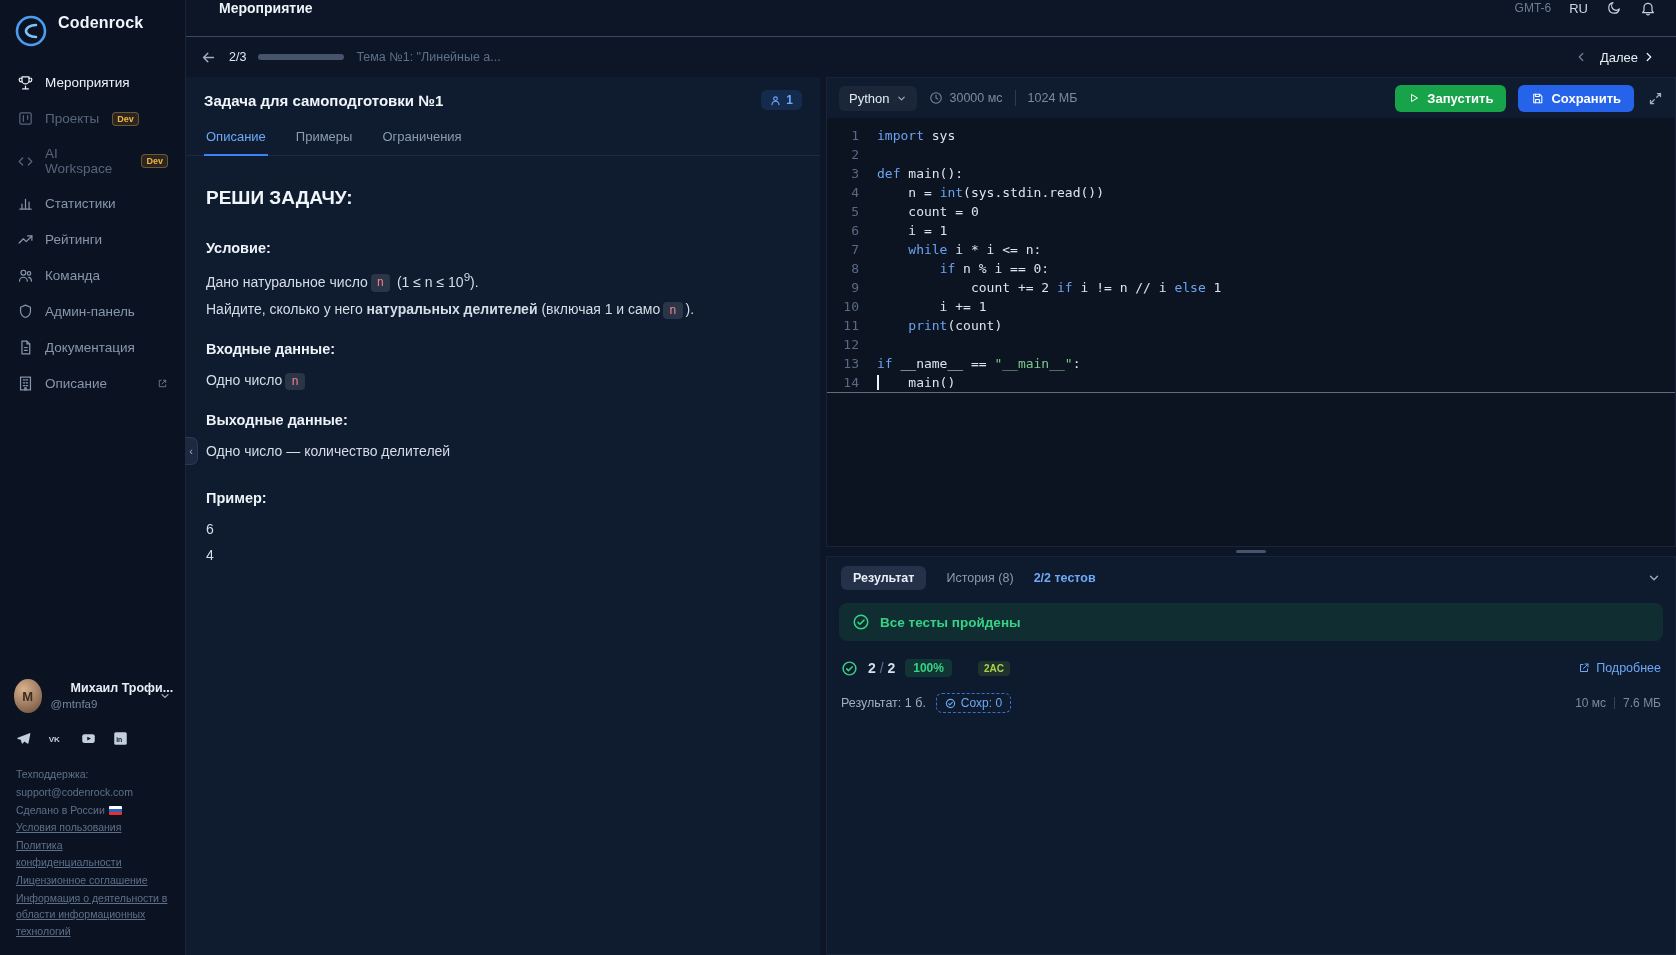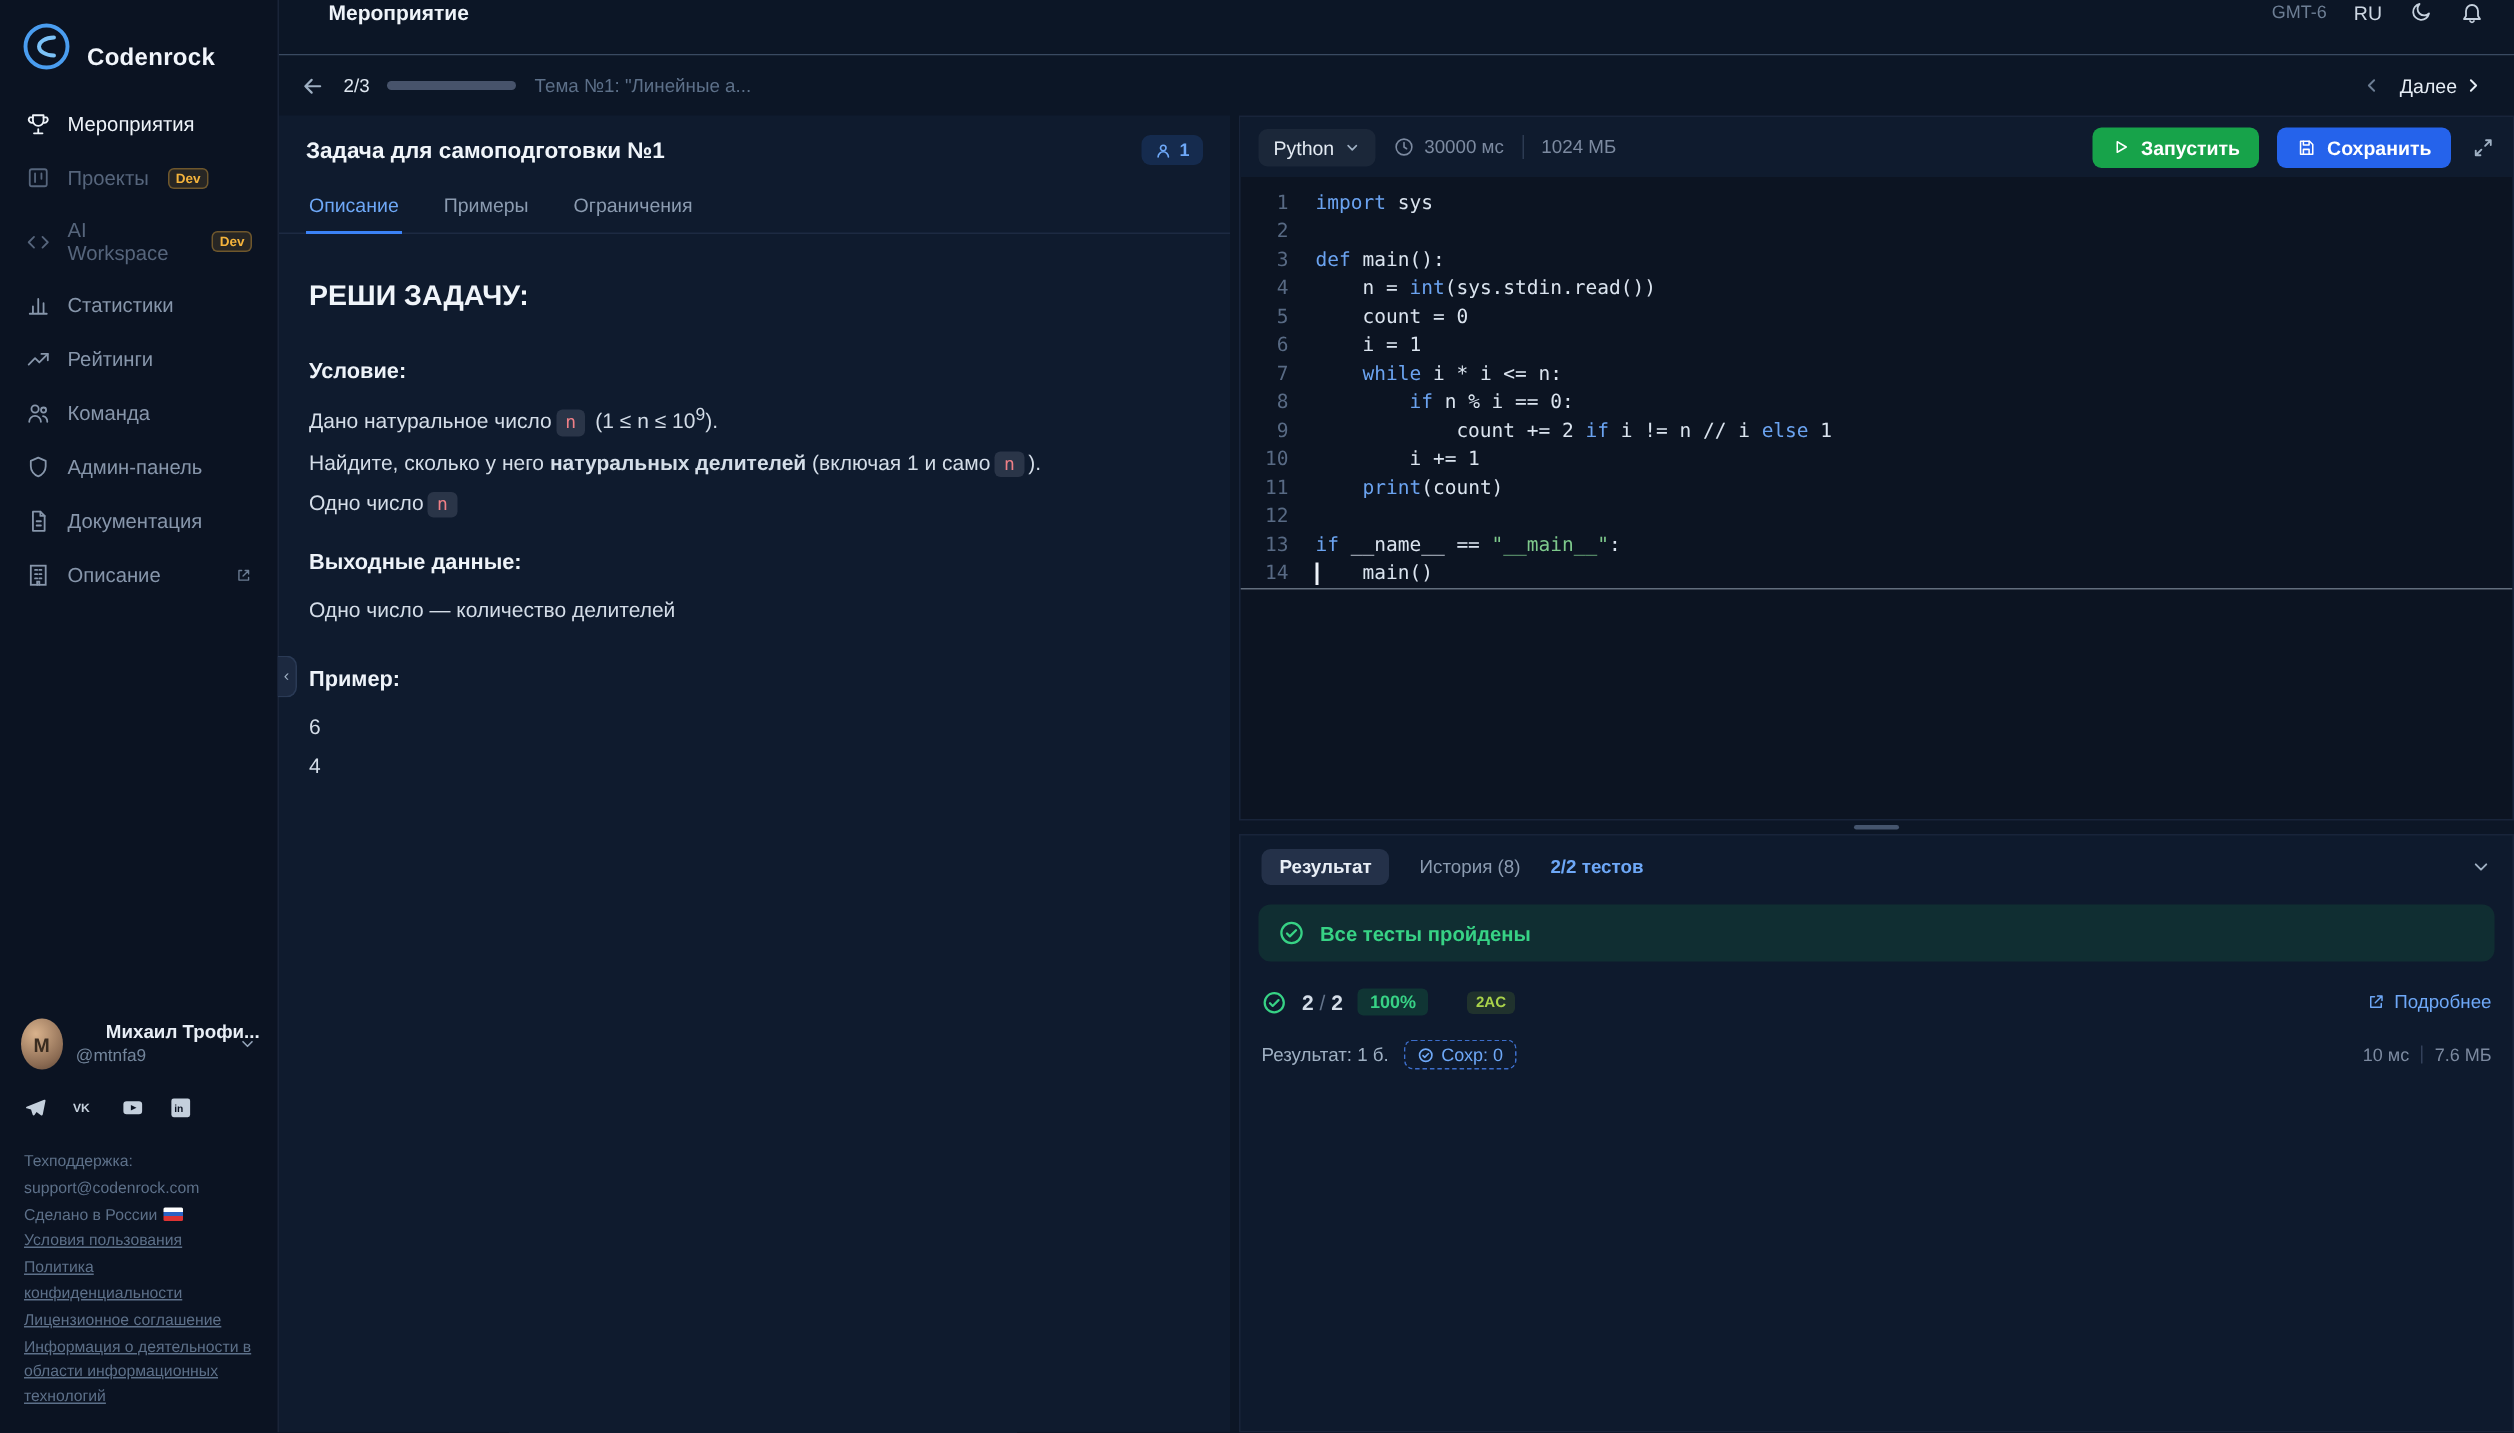--- a/index.html
+++ b/index.html
@@ -6,21 +6,21 @@
   html,body { width:1676px; height:955px; overflow:hidden; }
   body { font-family:"Liberation Sans", sans-serif; background:#0c1626; color:#dfe7f0; font-size:14px; }
   svg { display:block; }
   .i { flex-shrink:0; }
   .spacer { flex:1; }
 
   .app { display:flex; width:100%; height:100%; }
 
   
   .sidebar { width:186px; flex-shrink:0; background:#0b1322; border-right:1px solid #1a2438; display:flex; flex-direction:column; }
-  .logo-row { display:flex; align-items:flex-end; gap:10px; padding:14px 14px 18px; }
+  .logo-row { display:flex; align-items:flex-start; gap:10px; padding:14px 14px 18px; }
   .brand-name { font-size:16px; font-weight:bold; color:#f1f5fb; letter-spacing:.2px; }
   .nav { padding:0 10px; display:flex; flex-direction:column; gap:3px; }
   .nav-item { display:flex; align-items:center; gap:11px; padding:8px 7px; border-radius:8px; color:#8796ab; font-size:13.5px; cursor:pointer; }
   .nav-item.active { color:#eef3f9; }
   .nav-item.disabled { color:#56657c; }
   .dev-badge { font-size:9px; font-weight:bold; color:#f5b43c; background:rgba(245,180,60,.12); border:1px solid rgba(245,180,60,.35); border-radius:4px; padding:1px 4px; margin-left:2px; }
   .ext-mini { margin-left:auto; color:#6b7c93; }
 
   .user-row { display:flex; align-items:center; gap:9px; padding:10px 14px; }
   .avatar { width:34px; height:34px; border-radius:50%; background:radial-gradient(circle at 35% 30%, #d9b28c, #8a6a52 70%, #5d4636); display:flex; align-items:center; justify-content:center; color:#3a2c20; font-size:13px; font-weight:bold; }
@@ -347,20 +347,21 @@
           <div class="sec-title" style="margin-top:0">Условие:</div>
           <div class="para">
             <span>Дано натуральное число</span><span class="code-chip">n</span>
             <span>(1 ≤ n ≤ 10</span><sup>9</sup><span>).</span>
           </div>
           <div class="para">
             <span>Найдите, сколько у него</span> <b>натуральных делителей</b>
             <span>(включая 1 и само</span><span class="code-chip">n</span><span>).</span>
           </div>
 
+          <div class="sec-title">Входные данные:</div>
           <div class="para">
             <span>Одно число</span><span class="code-chip">n</span>
           </div>
 
           <div class="sec-title">Выходные данные:</div>
           <div class="para">Одно число — количество делителей</div>
 
           <div class="sec-title" style="margin-top:26px">Пример:</div>
           <div class="example-line">6</div>
           <div class="example-line">4</div>

